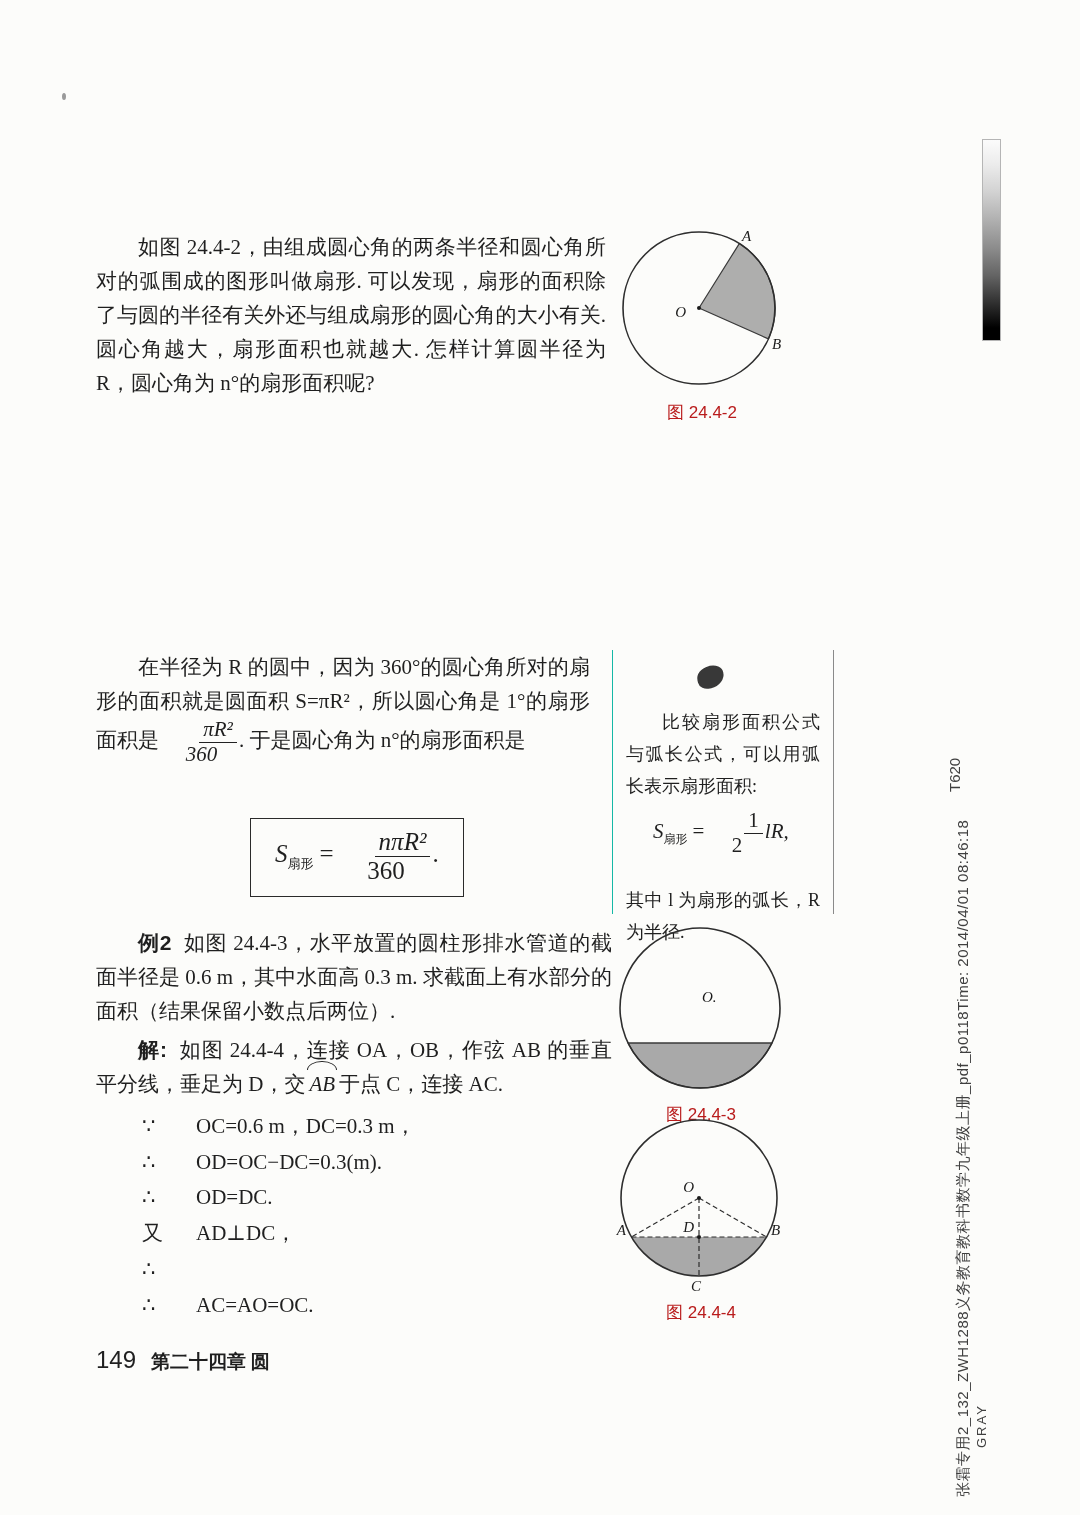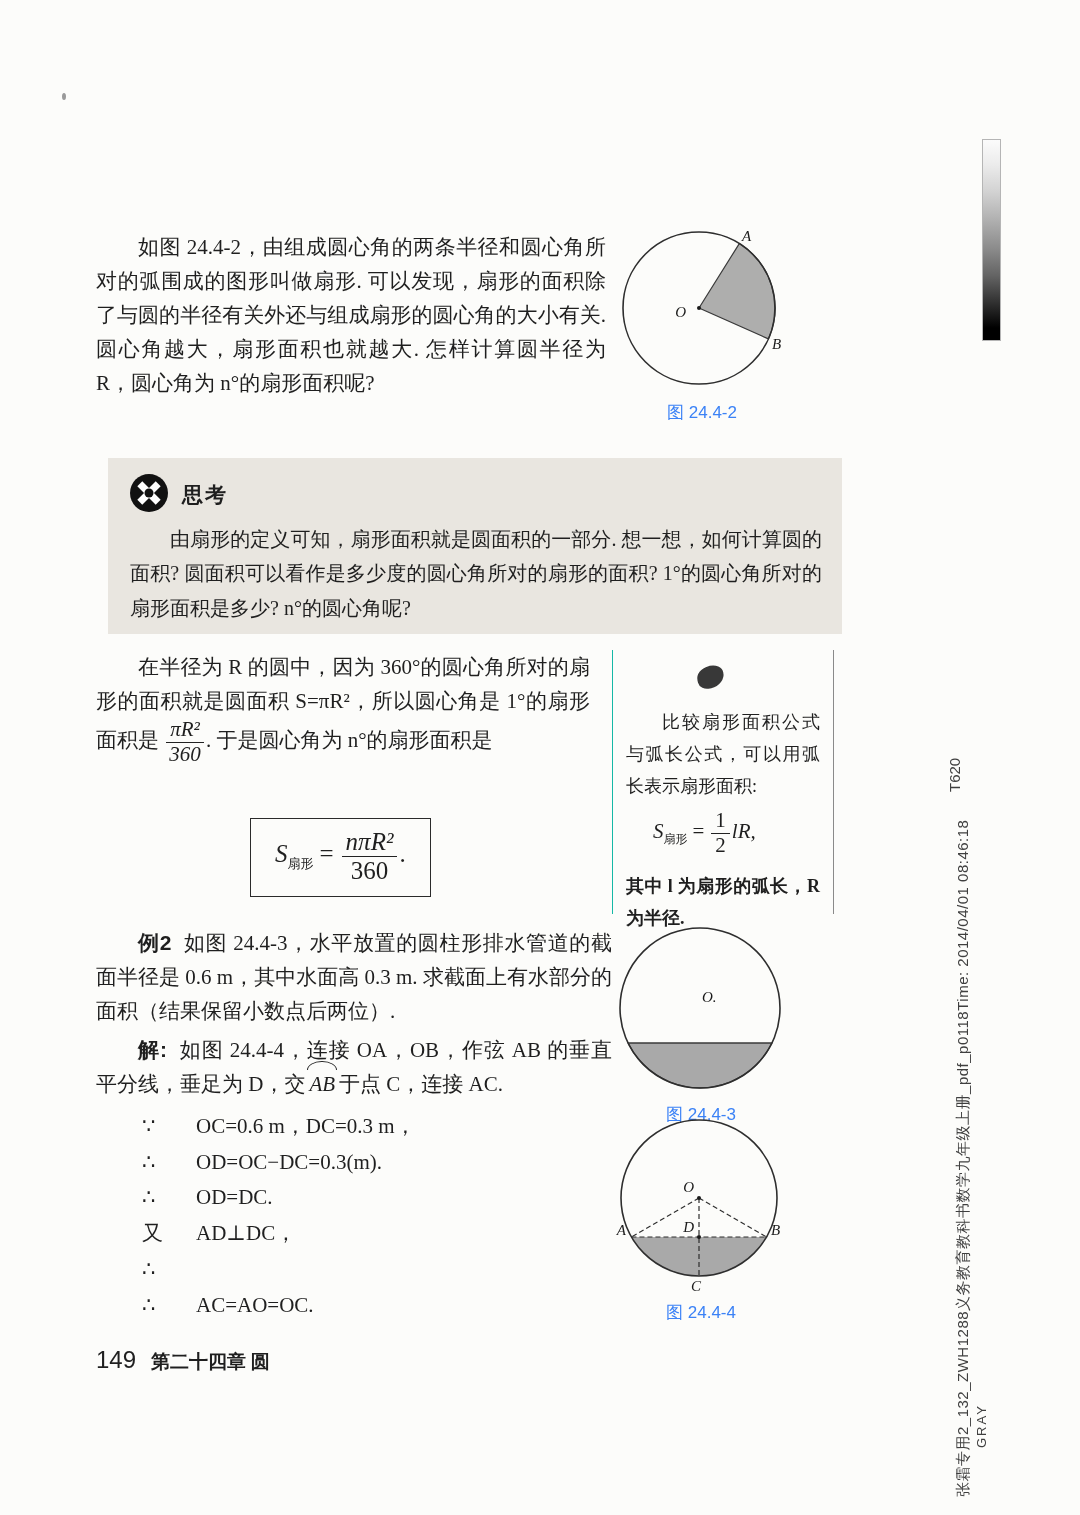--- a/index.html
+++ b/index.html
@@ -12,51 +12,51 @@
   .para { margin:0; text-align:justify; text-indent:2em; font-size:21px; line-height:1.62; }
   .hei { font-family:"Liberation Sans","DejaVu Sans",sans-serif; font-weight:bold; font-style:normal; }
   .var { font-style:italic; }
 
   .speck { position:absolute; left:62px; top:93px; width:4px; height:7px; background:#9a9a9a; border-radius:50%; }
 
   .intro { position:absolute; left:96px; top:230px; width:510px; }
 
   .fig { position:absolute; margin:0; text-align:center; }
   .fig svg text { font-style:italic; font-size:15px; fill:#1a1a1a; font-family:"Liberation Serif",serif; }
-  .fig figcaption { font-size:17px; margin-top:3px; font-family:"Liberation Sans","DejaVu Sans",sans-serif; color:#3b82f6; }
+  .fig figcaption { font-size:17px; margin-top:3px; font-family:"Liberation Sans","DejaVu Sans",sans-serif; color:#b91c1c; }
   .fig1 { left:616px; top:228px; width:172px; }
   .fig2 { left:612px; top:924px; width:178px; }
   .fig3 { left:610px; top:1116px; width:182px; }
 
   .think { position:absolute; left:108px; top:458px; width:734px; height:176px; background:#e9e6e0; }
   .think-head { position:absolute; left:20px; top:14px; display:flex; align-items:center; gap:12px; }
   .think-title { font-size:21px; letter-spacing:2px; }
   .think-body { position:absolute; left:22px; right:20px; top:64px; font-size:20px; line-height:1.72; }
 
   .derivation { position:absolute; left:96px; top:650px; width:494px; }
   .frac { display:inline-block; vertical-align:middle; text-align:center; line-height:1.12; text-indent:0; padding:0 2px; }
-  .frac .num { display:block; border-bottom:1.6px solid #222; padding:0 4px; }
+  .frac .num { display:block; border-bottom:1.6px solid #222; padding:0 4px;margin-left:33px; }
   .frac .den { display:block; }
 
   .formula-box {
     position:absolute; left:250px; top:818px; border:1.6px solid #2a2a2a;
     padding:9px 24px 11px; font-size:25px; white-space:nowrap;
   }
   .formula-box sub { font-size:13px; }
   .formula-box .eq { padding:0 6px; }
 
   .margin-note {
     position:absolute; left:612px; top:650px; width:222px; height:264px;
     border-left:1px solid #14b8a6; border-right:1px solid #8a8a8a;
   }
   .blob { position:absolute; left:84px; top:16px; width:27px; height:22px; background:#383838;
           border-radius:55% 45% 60% 40%; transform:rotate(-14deg); }
   .note-text { font-size:18px; line-height:1.78; margin:0; padding:0 13px; text-align:justify; }
   .note-text.first { margin-top:56px; text-indent:2em; }
-  .note-text.last { text-indent:0; margin-top:8px;font-weight:bold; }
+  .note-text.last { text-indent:0; margin-top:22px; }
   .note-formula { font-size:21px; padding:7px 0 5px 40px; }
   .note-formula sub { font-size:12px; }
   .note-formula .eq { padding:0 5px; }
 
   .example { position:absolute; left:96px; top:926px; width:516px; }
   .example .para { margin-bottom:5px; }
   .example .hei { margin-right:12px; }
   .steps { margin-top:8px; padding-left:46px; font-size:21px; }
   .step { display:flex; gap:26px; line-height:1.7; }
   .step .sym { min-width:28px; }
@@ -95,34 +95,20 @@
       <path d="M 83 80 L 123.3 15.6 A 76 76 0 0 1 152.4 110.9 Z" fill="#9a9a9a" fill-opacity="0.8" stroke="#3a3a3a" stroke-width="1.2"></path>
       <circle cx="83" cy="80" r="76" fill="none" stroke="#2e2e2e" stroke-width="1.6"></circle>
       <circle cx="83" cy="80" r="2" fill="#1a1a1a"></circle>
       <text x="70" y="89" text-anchor="end">O</text>
       <text x="126" y="13">A</text>
       <text x="156" y="121">B</text>
     </svg>
     <figcaption>图 24.4-2</figcaption>
   </figure>
 
-  <section class="think">
-    <div class="think-head">
-      <span>
-        <svg width="42" height="42" viewBox="0 0 42 42">
-          <circle cx="21" cy="21" r="19" fill="#111"></circle>
-          <rect x="8" y="17.5" width="26" height="7" fill="#fff" transform="rotate(45 21 21)"></rect>
-          <rect x="8" y="17.5" width="26" height="7" fill="#fff" transform="rotate(-45 21 21)"></rect>
-          <circle cx="21" cy="21" r="4.5" fill="#111"></circle>
-        </svg>
-      </span>
-      <span class="think-title hei">思考</span>
-    </div>
-    <p class="think-body para">由扇形的定义可知，扇形面积就是圆面积的一部分. 想一想，如何计算圆的面积? 圆面积可以看作是多少度的圆心角所对的扇形的面积? 1°的圆心角所对的扇形面积是多少? n°的圆心角呢?</p>
-  </section>
 
   <div class="derivation para">
     <span>在半径为 R 的圆中，因为 360°的圆心角所对的扇形的面积就是圆面积 S=πR²，所以圆心角是 1°的扇形面积是 </span><span class="frac var"><span class="num">πR²</span><span class="den">360</span></span><span>. 于是圆心角为 n°的扇形面积是</span>
   </div>
 
   <div class="formula-box">
     <span class="var">S</span><sub>扇形</sub><span class="eq">=</span><span class="frac"><span class="num var">nπR²</span><span class="den">360</span></span><span>.</span>
   </div>
 
   <aside class="margin-note">

